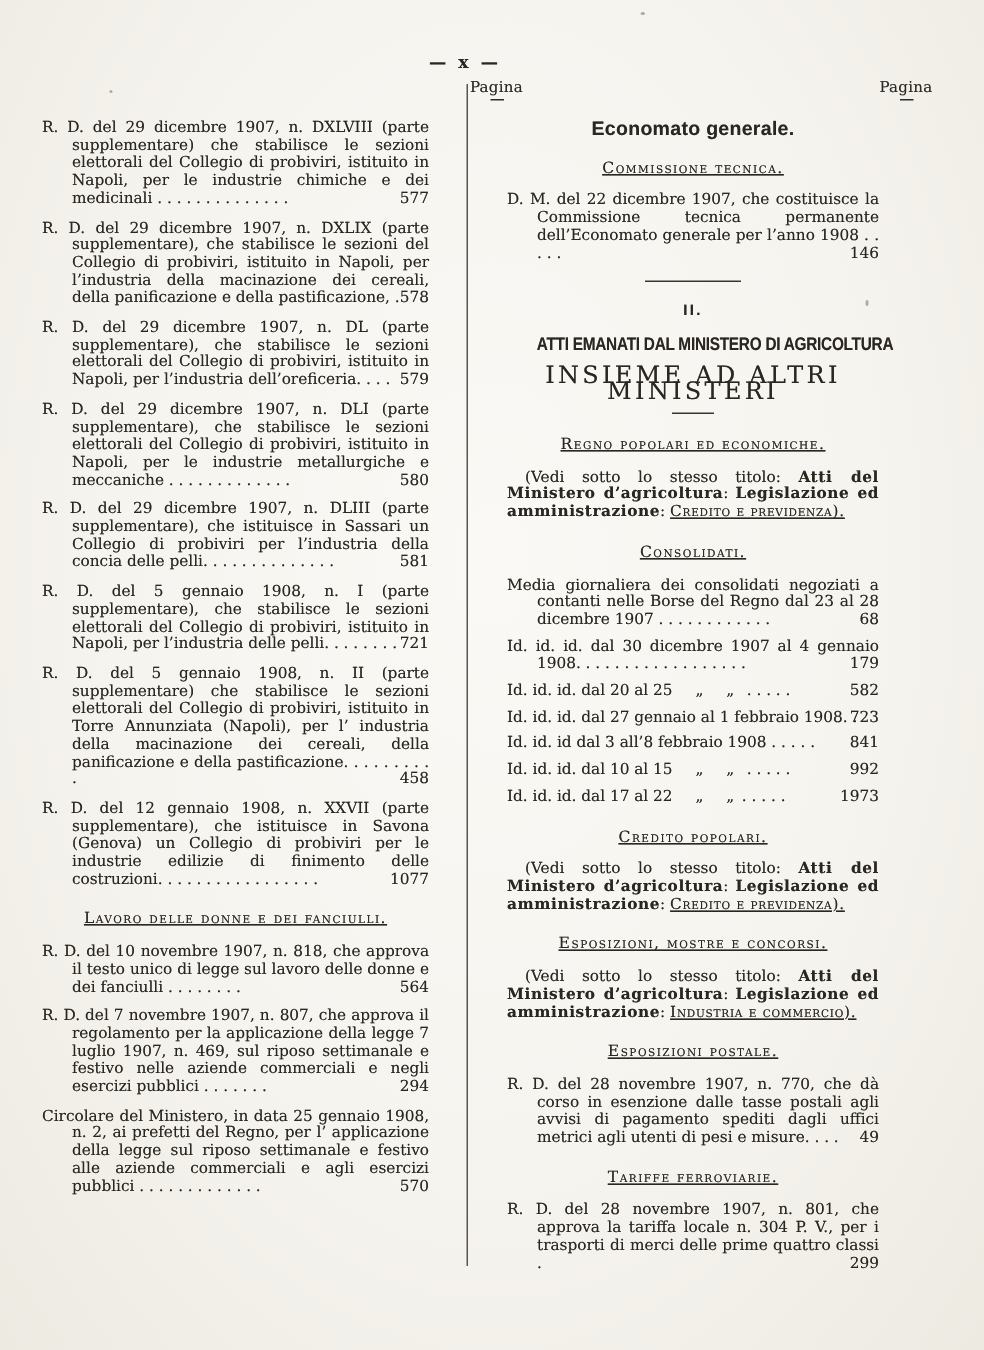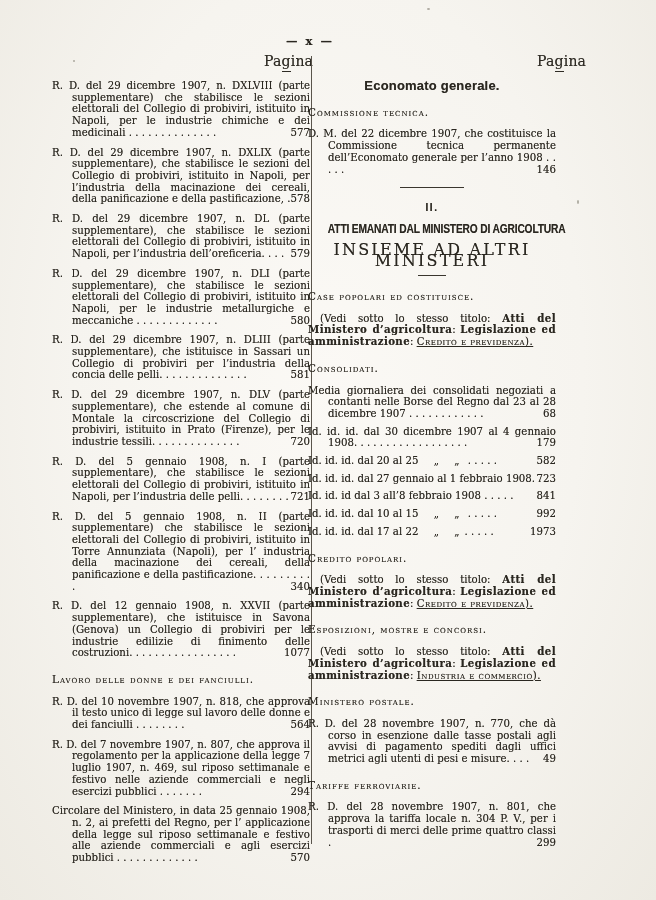--- a/index.html
+++ b/index.html
@@ -13,44 +13,44 @@
     background: radial-gradient(ellipse at 50% 42%, #fbf9f5 0%, #f6f4ef 55%, #edeae2 100%);
     color: #2a2720;
     text-shadow: 0 0 0.3px rgba(45,40,32,0.55);
   }
   .page-header {
     position: absolute; top: 34px; left: 0; width: 620px;
     text-align: center; font-size: 11.5px; font-weight: bold; letter-spacing: 2px;
   }
   .pagina {
     position: absolute; width: 44px; text-align: center;
-    font-size: 14px; letter-spacing: 0.2px; color: #2e2b24;
+    font-size: 10px; letter-spacing: 0.2px; color: #2e2b24; margin-left: 45px;
   }
   .pagina-left  { top: 53px; left: 264px; }
   .pagina-right { top: 53px; left: 537px; }
   .pagina-dash { display: block; width: 9px; border-top: 1.2px solid #2e2b24; margin: 2px auto 0; }
   .divider {
     position: absolute; left: 311px; top: 56px; width: 1.4px; height: 788px;
     background: #5a554c;
   }
   .col { position: absolute; font-size: 10.2px; line-height: 11.7px; }
-  .col-left  { left: 52px;  top: 80px; width: 258px; }
-  .col-right { left: 308px; top: 78px; width: 248px; }
+  .col-left  { left: 28px;  top: 80px; width: 258px; }
+  .col-right { left: 338px; top: 78px; width: 248px; }
 
   .entry {
     position: relative; padding-left: 20px; text-indent: -20px;
     margin: 0 0 8px 0; text-align: justify;
   }
   .entry .pg { position: absolute; right: 0; bottom: 0; text-indent: 0; }
   .entry-tight { margin-bottom: 6px; }
 
   .sect {
-    font-weight: normal; text-align: left;
+    font-weight: normal; text-align: center;
     font-variant: small-caps; letter-spacing: 1px;
-    font-size: 10.4px; margin: 15px 0 10px;
+    font-size: 10.4px; margin: 15px 0 10px; text-decoration: underline;
   }
   .col-title {
     font-family: "Liberation Sans", sans-serif; font-weight: 700;
     font-size: 13px; letter-spacing: 0.2px; text-align: center; margin: 2px 0 14px;
   }
   .part-no {
     font-family: "Liberation Sans", sans-serif; font-weight: 700;
     font-size: 10px; letter-spacing: 1.5px; text-align: center; margin: 14px 0 10px;
   }
   .part-title {
@@ -106,30 +106,26 @@
     </div>
     <div class="entry">
       <span>R. D. del 29 dicembre 1907, n. DLI (parte supplementare), che stabilisce le sezioni elettorali del Collegio di probiviri, istituito in Napoli, per le industrie metallurgiche e meccaniche . . . . . . . . . . . . .</span>
       <span class="pg">580</span>
     </div>
     <div class="entry">
       <span>R. D. del 29 dicembre 1907, n. DLIII (parte supplementare), che istituisce in Sassari un Collegio di probiviri per l’industria della concia delle pelli. . . . . . . . . . . . . .</span>
       <span class="pg">581</span>
     </div>
     <div class="entry">
-      <span>R. D. del 29 dicembre 1907, n. DLV (parte supplementare), che estende al comune di Montale la circoscrizione del Collegio di probiviri, istituito in Prato (Firenze), per le industrie tessili. . . . . . . . . . . . . .</span>
-      <span class="pg">720</span>
-    </div>
-    <div class="entry">
       <span>R. D. del 5 gennaio 1908, n. I (parte supplementare), che stabilisce le sezioni elettorali del Collegio di probiviri, istituito in Napoli, per l’industria delle pelli. . . . . . . .</span>
       <span class="pg">721</span>
     </div>
     <div class="entry">
       <span>R. D. del 5 gennaio 1908, n. II (parte supplementare) che stabilisce le sezioni elettorali del Collegio di probiviri, istituito in Torre Annunziata (Napoli), per l’ industria della macinazione dei cereali, della panificazione e della pastificazione. . . . . . . . . .</span>
-      <span class="pg">340</span>
+      <span class="pg">458</span>
     </div>
     <div class="entry">
       <span>R. D. del 12 gennaio 1908, n. XXVII (parte supplementare), che istituisce in Savona (Genova) un Collegio di probiviri per le industrie edilizie di finimento delle costruzioni. . . . . . . . . . . . . . . . .</span>
       <span class="pg">1077</span>
     </div>
 
     <h3 class="sect">Lavoro delle donne e dei fanciulli.</h3>
 
     <div class="entry">
       <span>R. D. del 10 novembre 1907, n. 818, che approva il testo unico di legge sul lavoro delle donne e dei fanciulli . . . . . . . .</span>
@@ -160,21 +156,21 @@
     </div>
 
     <div class="rule rule-long"></div>
 
     <div class="part-no">II.</div>
     <div class="part-title">ATTI EMANATI DAL MINISTERO DI AGRICOLTURA</div>
     <div class="part-sub">INSIEME AD ALTRI MINISTERI</div>
 
     <div class="rule rule-short"></div>
 
-    <h3 class="sect">Case popolari ed costituisce.</h3>
+    <h3 class="sect">Regno popolari ed economiche.</h3>
 
     <p class="vedi">
       <span>(Vedi sotto lo stesso titolo: </span><span class="bref">Atti del Ministero d’agricoltura</span><span>: </span><span class="bref">Legislazione ed amministrazione</span><span>: </span><span class="sc">Credito e previdenza).</span>
     </p>
 
     <h3 class="sect">Consolidati.</h3>
 
     <div class="entry entry-tight">
       <span>Media giornaliera dei consolidati negoziati a contanti nelle Borse del Regno dal 23 al 28 dicembre 1907 . . . . . . . . . . . .</span>
       <span class="pg">68</span>
@@ -209,21 +205,21 @@
     <p class="vedi">
       <span>(Vedi sotto lo stesso titolo: </span><span class="bref">Atti del Ministero d’agricoltura</span><span>: </span><span class="bref">Legislazione ed amministrazione</span><span>: </span><span class="sc">Credito e previdenza).</span>
     </p>
 
     <h3 class="sect">Esposizioni, mostre e concorsi.</h3>
 
     <p class="vedi">
       <span>(Vedi sotto lo stesso titolo: </span><span class="bref">Atti del Ministero d’agricoltura</span><span>: </span><span class="bref">Legislazione ed amministrazione</span><span>: </span><span class="sc">Industria e commercio).</span>
     </p>
 
-    <h3 class="sect">Ministero postale.</h3>
+    <h3 class="sect">Esposizioni postale.</h3>
 
     <div class="entry">
       <span>R. D. del 28 novembre 1907, n. 770, che dà corso in esenzione dalle tasse postali agli avvisi di pagamento spediti dagli uffici metrici agli utenti di pesi e misure. . . .</span>
       <span class="pg">49</span>
     </div>
 
     <h3 class="sect">Tariffe ferroviarie.</h3>
 
     <div class="entry">
       <span>R. D. del 28 novembre 1907, n. 801, che approva la tariffa locale n. 304 P. V., per i trasporti di merci delle prime quattro classi .</span>

